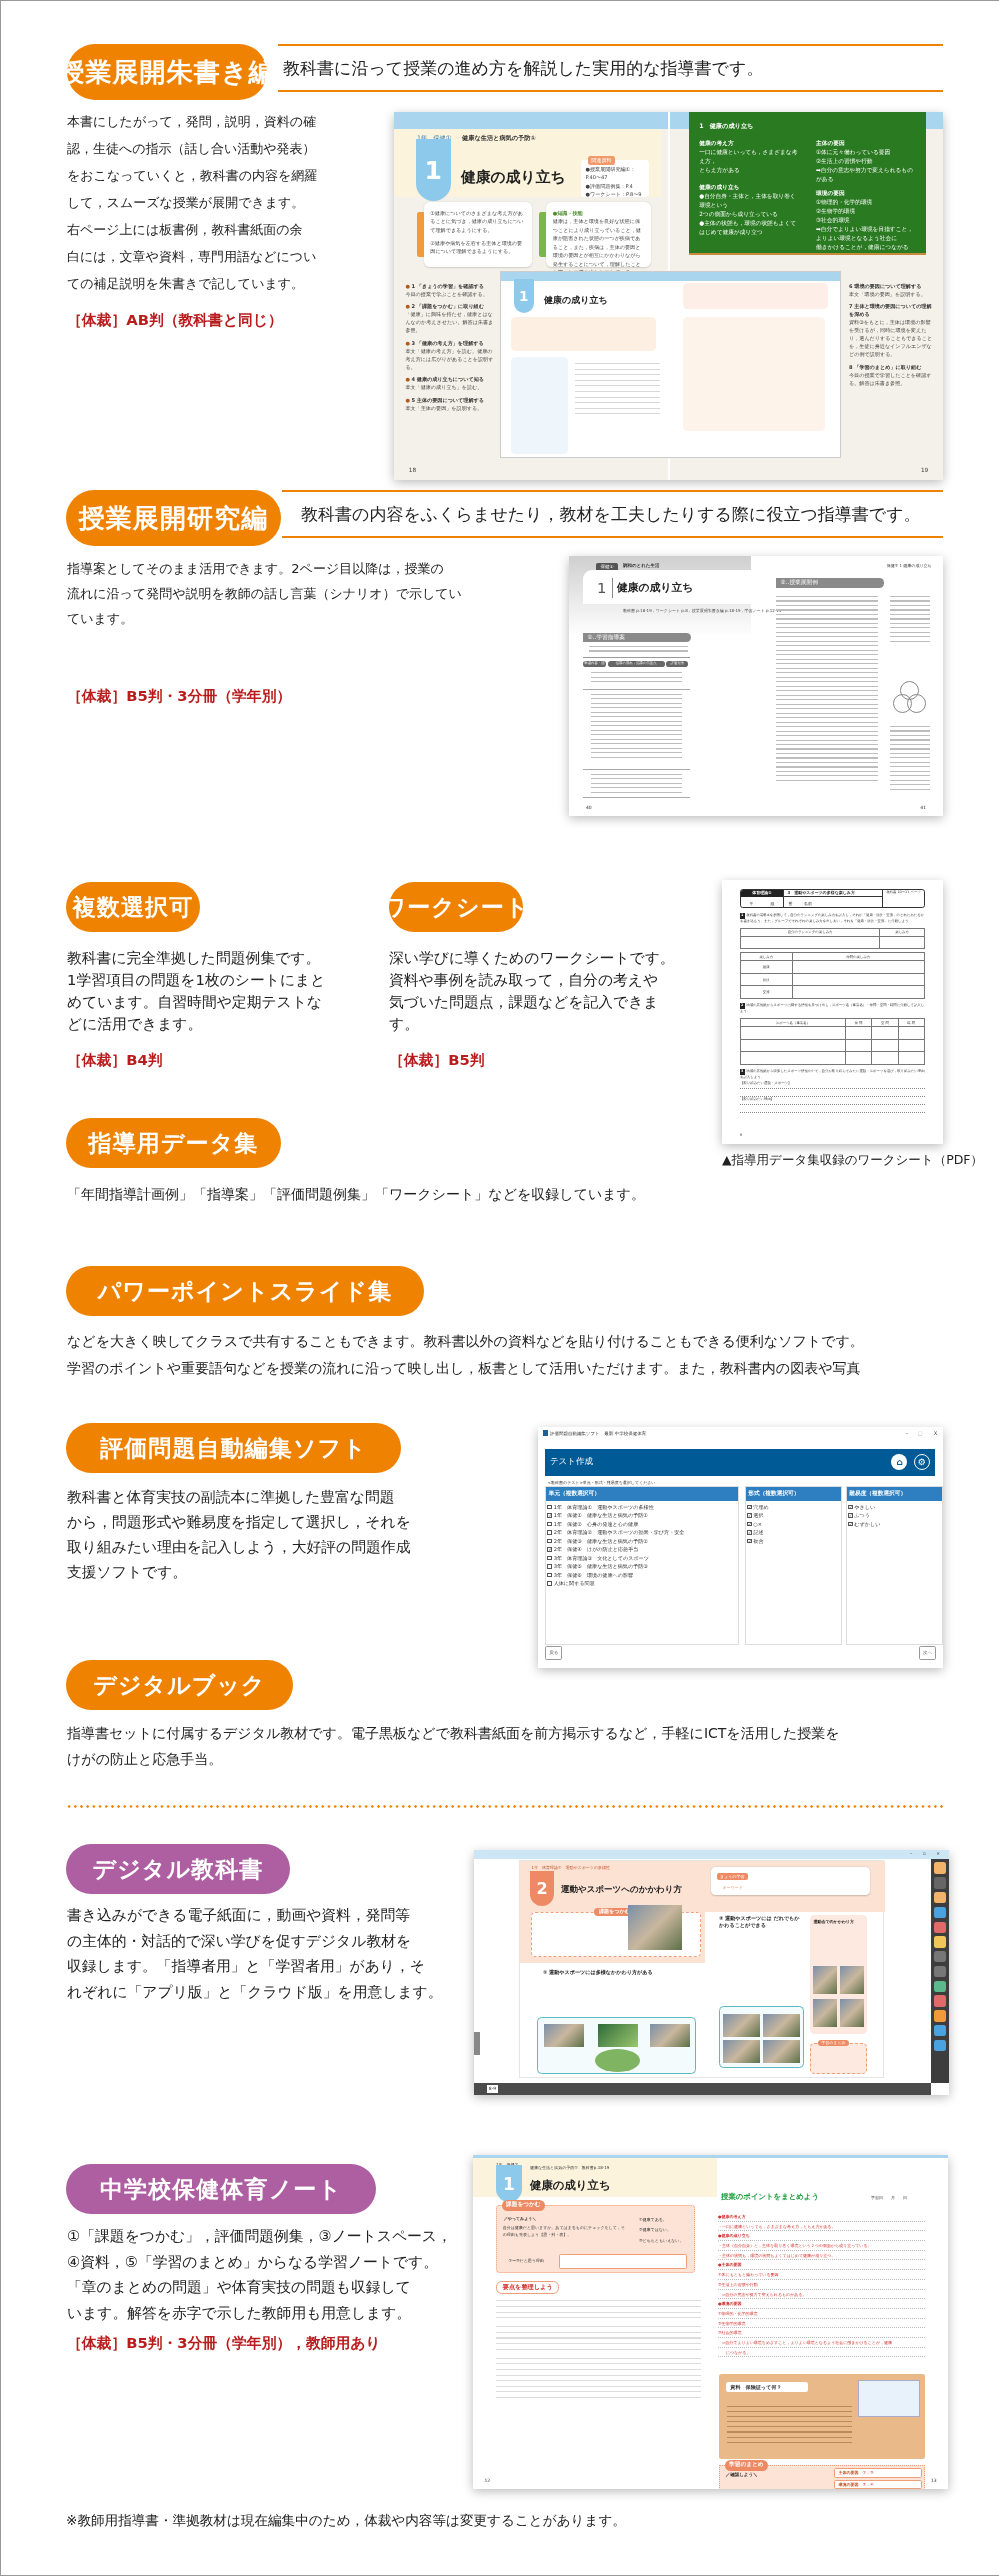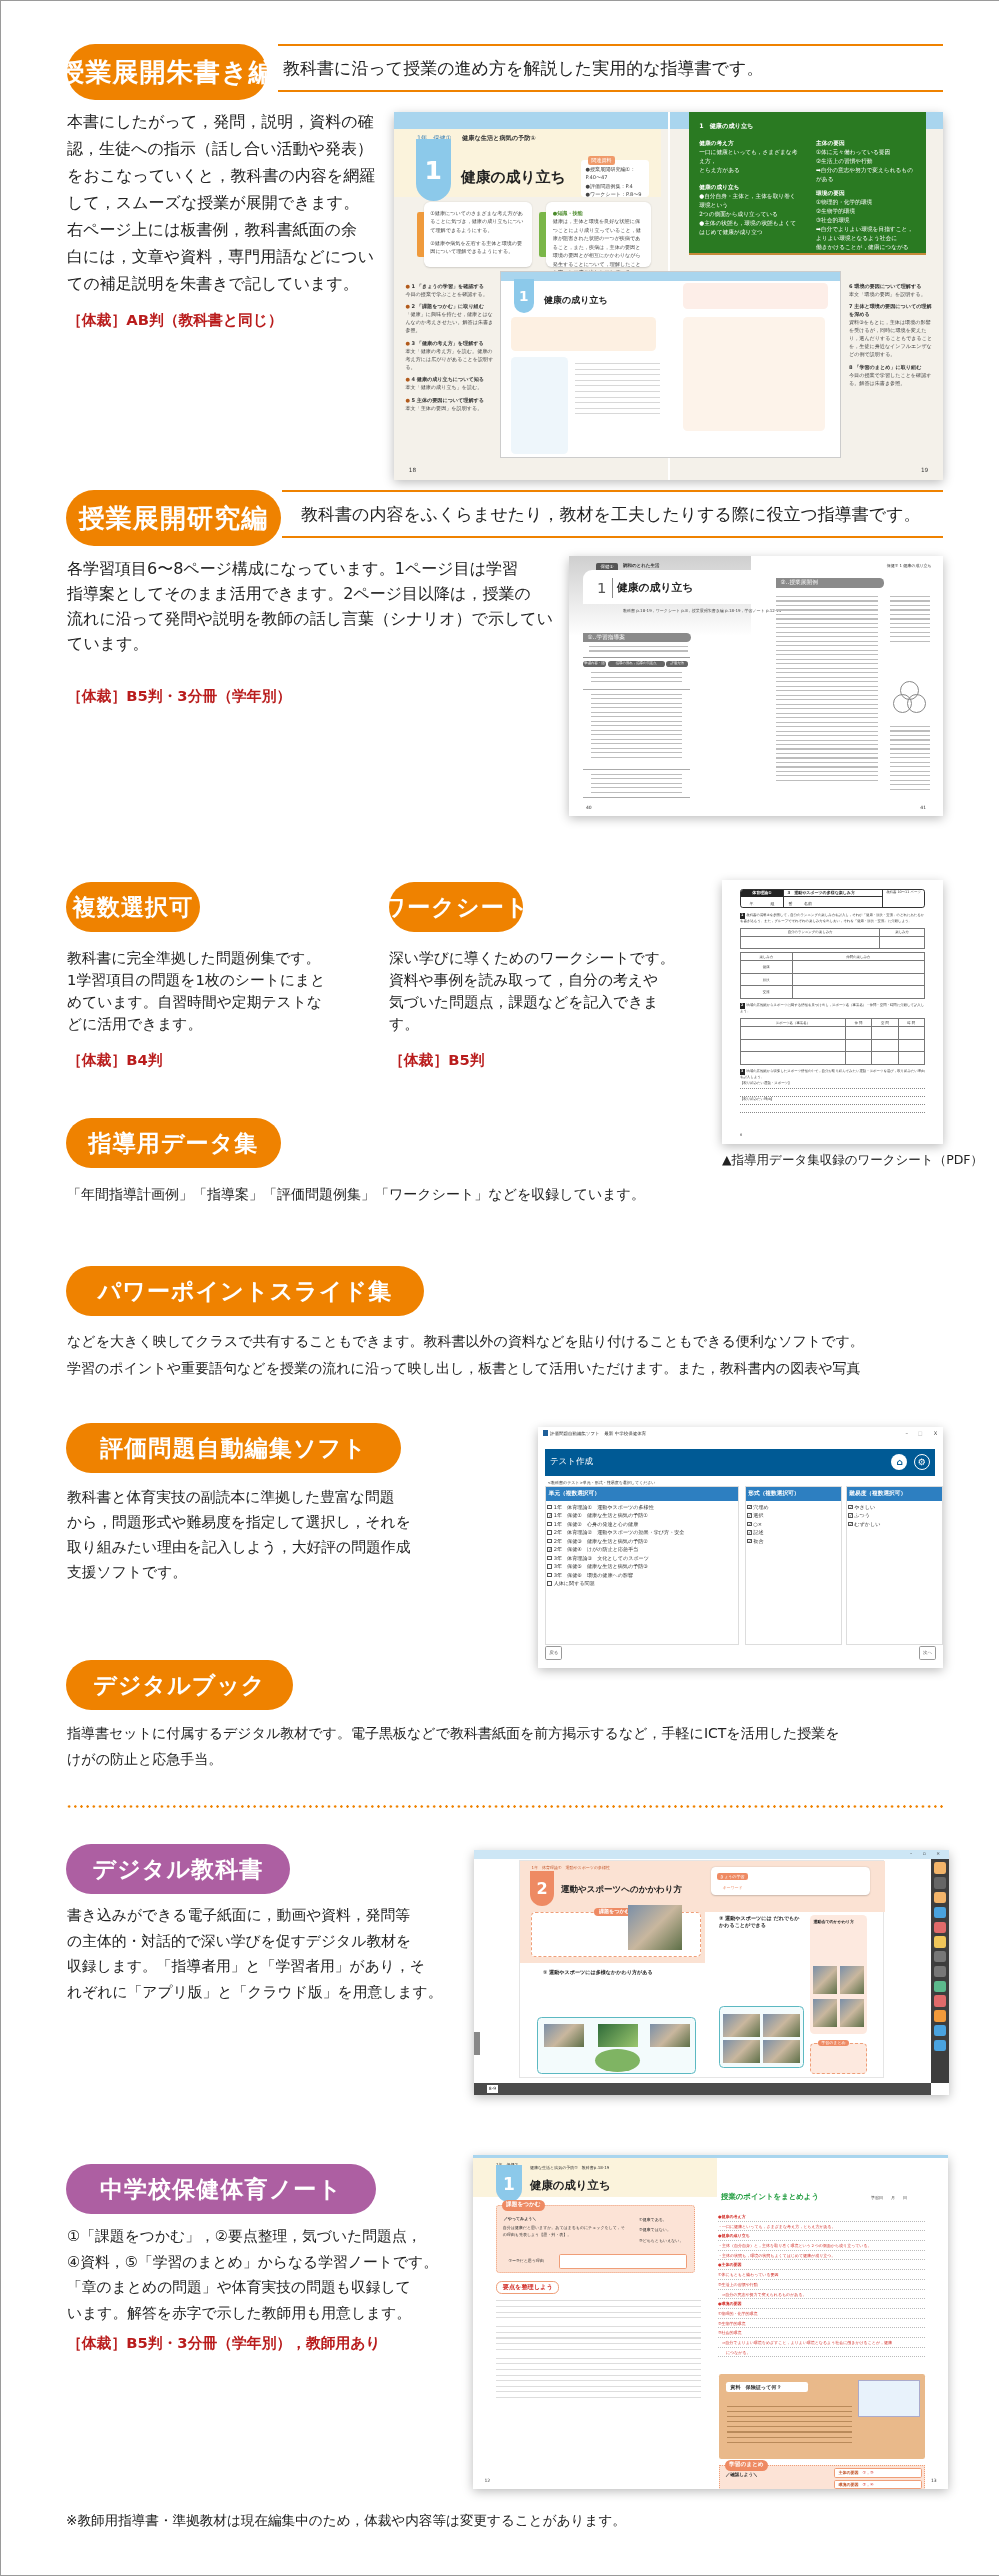--- a/index.html
+++ b/index.html
@@ -33,21 +33,21 @@
 
   .lead-rule {
     position: absolute; height: 2.3px; background: #ef8200;
   }
   .lead-text {
     position: absolute; font-size: 17px; color: #222; white-space: nowrap;
   }
 
   .body-text {
     position: absolute;
-    font-size: 16px;
+    font-size: 13px;
     line-height: 26px;
     color: #222;
   }
   .body-text p { margin: 0; }
   .spec {
     position: absolute;
     font-size: 14.8px; font-weight: bold; color: #b91c1c; white-space: nowrap;
   }
 
   
@@ -310,21 +310,20 @@
   <div class="pg" style="left:14.8px;">18</div>
   <div class="pg" style="right:14.8px;">19</div>
 </div>
 
 <div class="badge orange" style="left:66px; top:490px; width:215px;">授業展開研究編</div>
 <div class="lead-rule" style="left:282px; top:490px; width:661px;"></div>
 <div class="lead-rule" style="left:282px; top:536px; width:661px;"></div>
 <div class="lead-text" style="left:301px; top:503px;">教科書の内容をふくらませたり，教材を工夫したりする際に役立つ指導書です。</div>
 
 <div class="body-text" style="left:67px; top:556px; width:489px; line-height:25px;">
-  <p>各学習項目6〜8ページ構成になっています。1ページ目は学習</p>
   <p>指導案としてそのまま活用できます。2ページ目以降は，授業の</p>
   <p>流れに沿って発問や説明を教師の話し言葉（シナリオ）で示してい</p>
   <p>ています。</p>
 </div>
 <div class="spec" style="left:67px; top:687px;">［体裁］B5判・3分冊（学年別）</div>
 
 <div class="shot s2">
   <div class="grad"></div>
   <div class="tabhdr">保健①</div>
   <div class="tabhdr2">調和のとれた生活</div>
@@ -770,21 +769,21 @@
     <i style="background:#4aa3df;"></i>
     <i style="background:#4aa3df;"></i>
   </div>
   <div class="bt">
     <span class="pn">8-9</span>
   </div>
 </div>
 
 <div class="badge purple small" style="left:66px; top:2164px; width:310px;">中学校保健体育ノート</div>
 <div class="body-text" style="left:67px; top:2223px; width:386px; font-size:14.8px; line-height:25.6px;">
-  <p>①「課題をつかむ」，②要点整理，気づいた問題点，</p>
+  <p>①「課題をつかむ」，評価問題例集，③ノートスペース，</p>
   <p>④資料，⑤「学習のまとめ」からなる学習ノートです。</p>
   <p>「章のまとめの問題」や体育実技の問題も収録して</p>
   <p>います。解答を赤字で示した教師用も用意します。</p>
 </div>
 <div class="spec" style="left:67px; top:2334px;">［体裁］B5判・3分冊（学年別），教師用あり</div>
 
 <div class="shot s6">
   <div class="band"></div>
   <div class="hdr"></div>
   <div class="crumb">1年　保健①</div>

